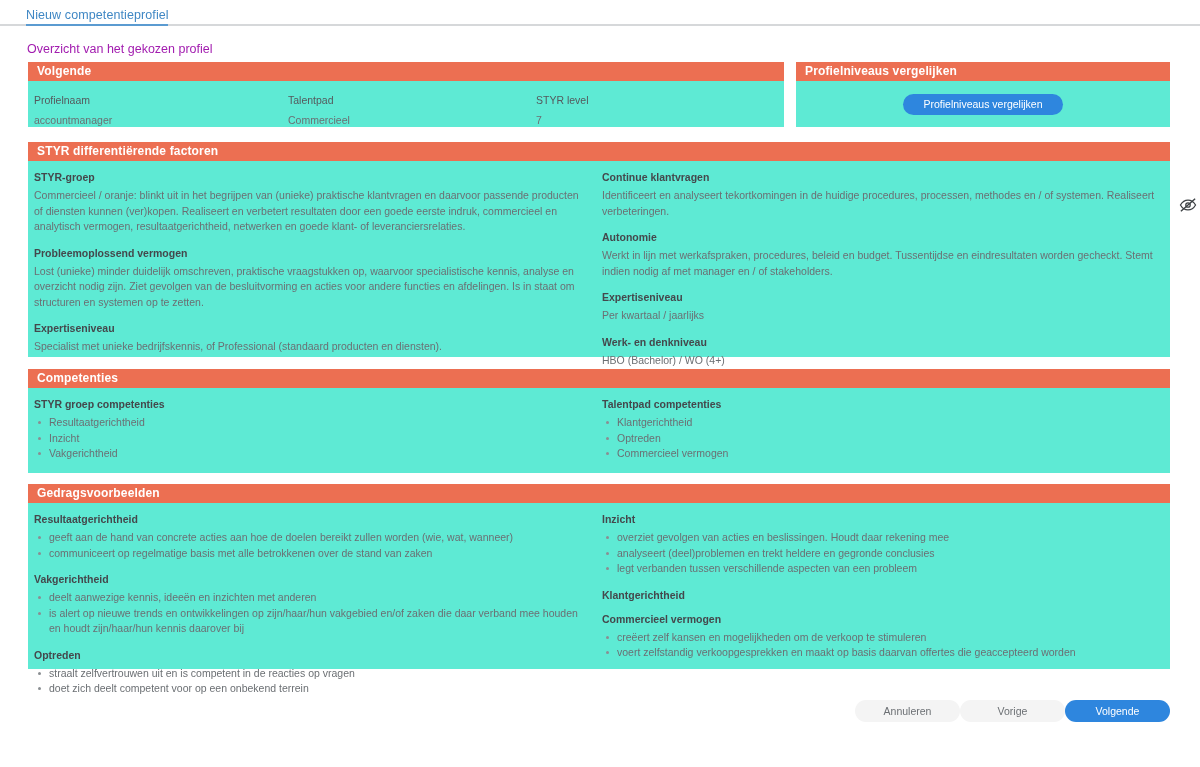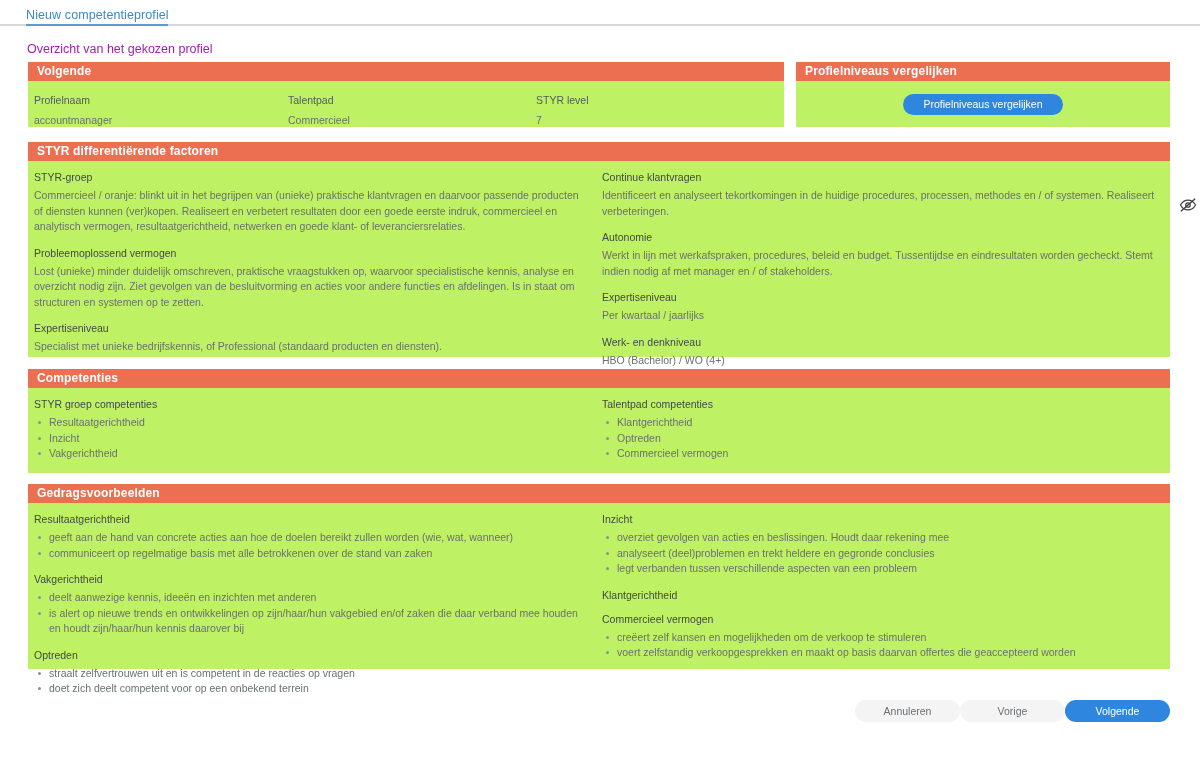--- a/index.html
+++ b/index.html
@@ -64,21 +64,21 @@
     font-size: 12px;
     font-weight: 700;
     line-height: 19px;
     height: 19px;
     padding: 0 0 0 9px;
     letter-spacing: .15px;
     white-space: nowrap;
     overflow: hidden;
   }
   .panel-body {
-    background: #bef264;
+    background: #5eead4;
     padding: 10px 0 12px 0;
     position: relative;
   }
 
   
   #panel-algemeen { left: 28px; top: 62px; width: 756px; }
   #panel-algemeen .panel-body { height: 46px; padding: 0; }
   .field { position: absolute; top: 13px; }
   .field-label { font-size: 10.5px; color: #55595d; white-space: nowrap; }
   .field-value { font-size: 10.5px; color: #6b6f73; margin-top: 8px; white-space: nowrap; }
@@ -111,21 +111,21 @@
   #panel-comp .panel-body  { height: 85px; }
   #panel-gedr .panel-body  { height: 166px; }
 
   .cols { position: relative; height: 100%; }
   .col { position: absolute; top: 0; }
   .col-left  { left: 6px;   width: 556px; }
   .col-right { left: 574px; width: 556px; }
 
   .block-title {
     font-size: 10.5px;
-    font-weight: 400;
+    font-weight: 700;
     color: #44484c;
     margin-bottom: 5px;
     white-space: nowrap;
   }
   .block-title + .block-text { margin-top: 0; }
   .block-text {
     font-size: 10.5px;
     line-height: 15.5px;
     color: #6b6f73;
   }

